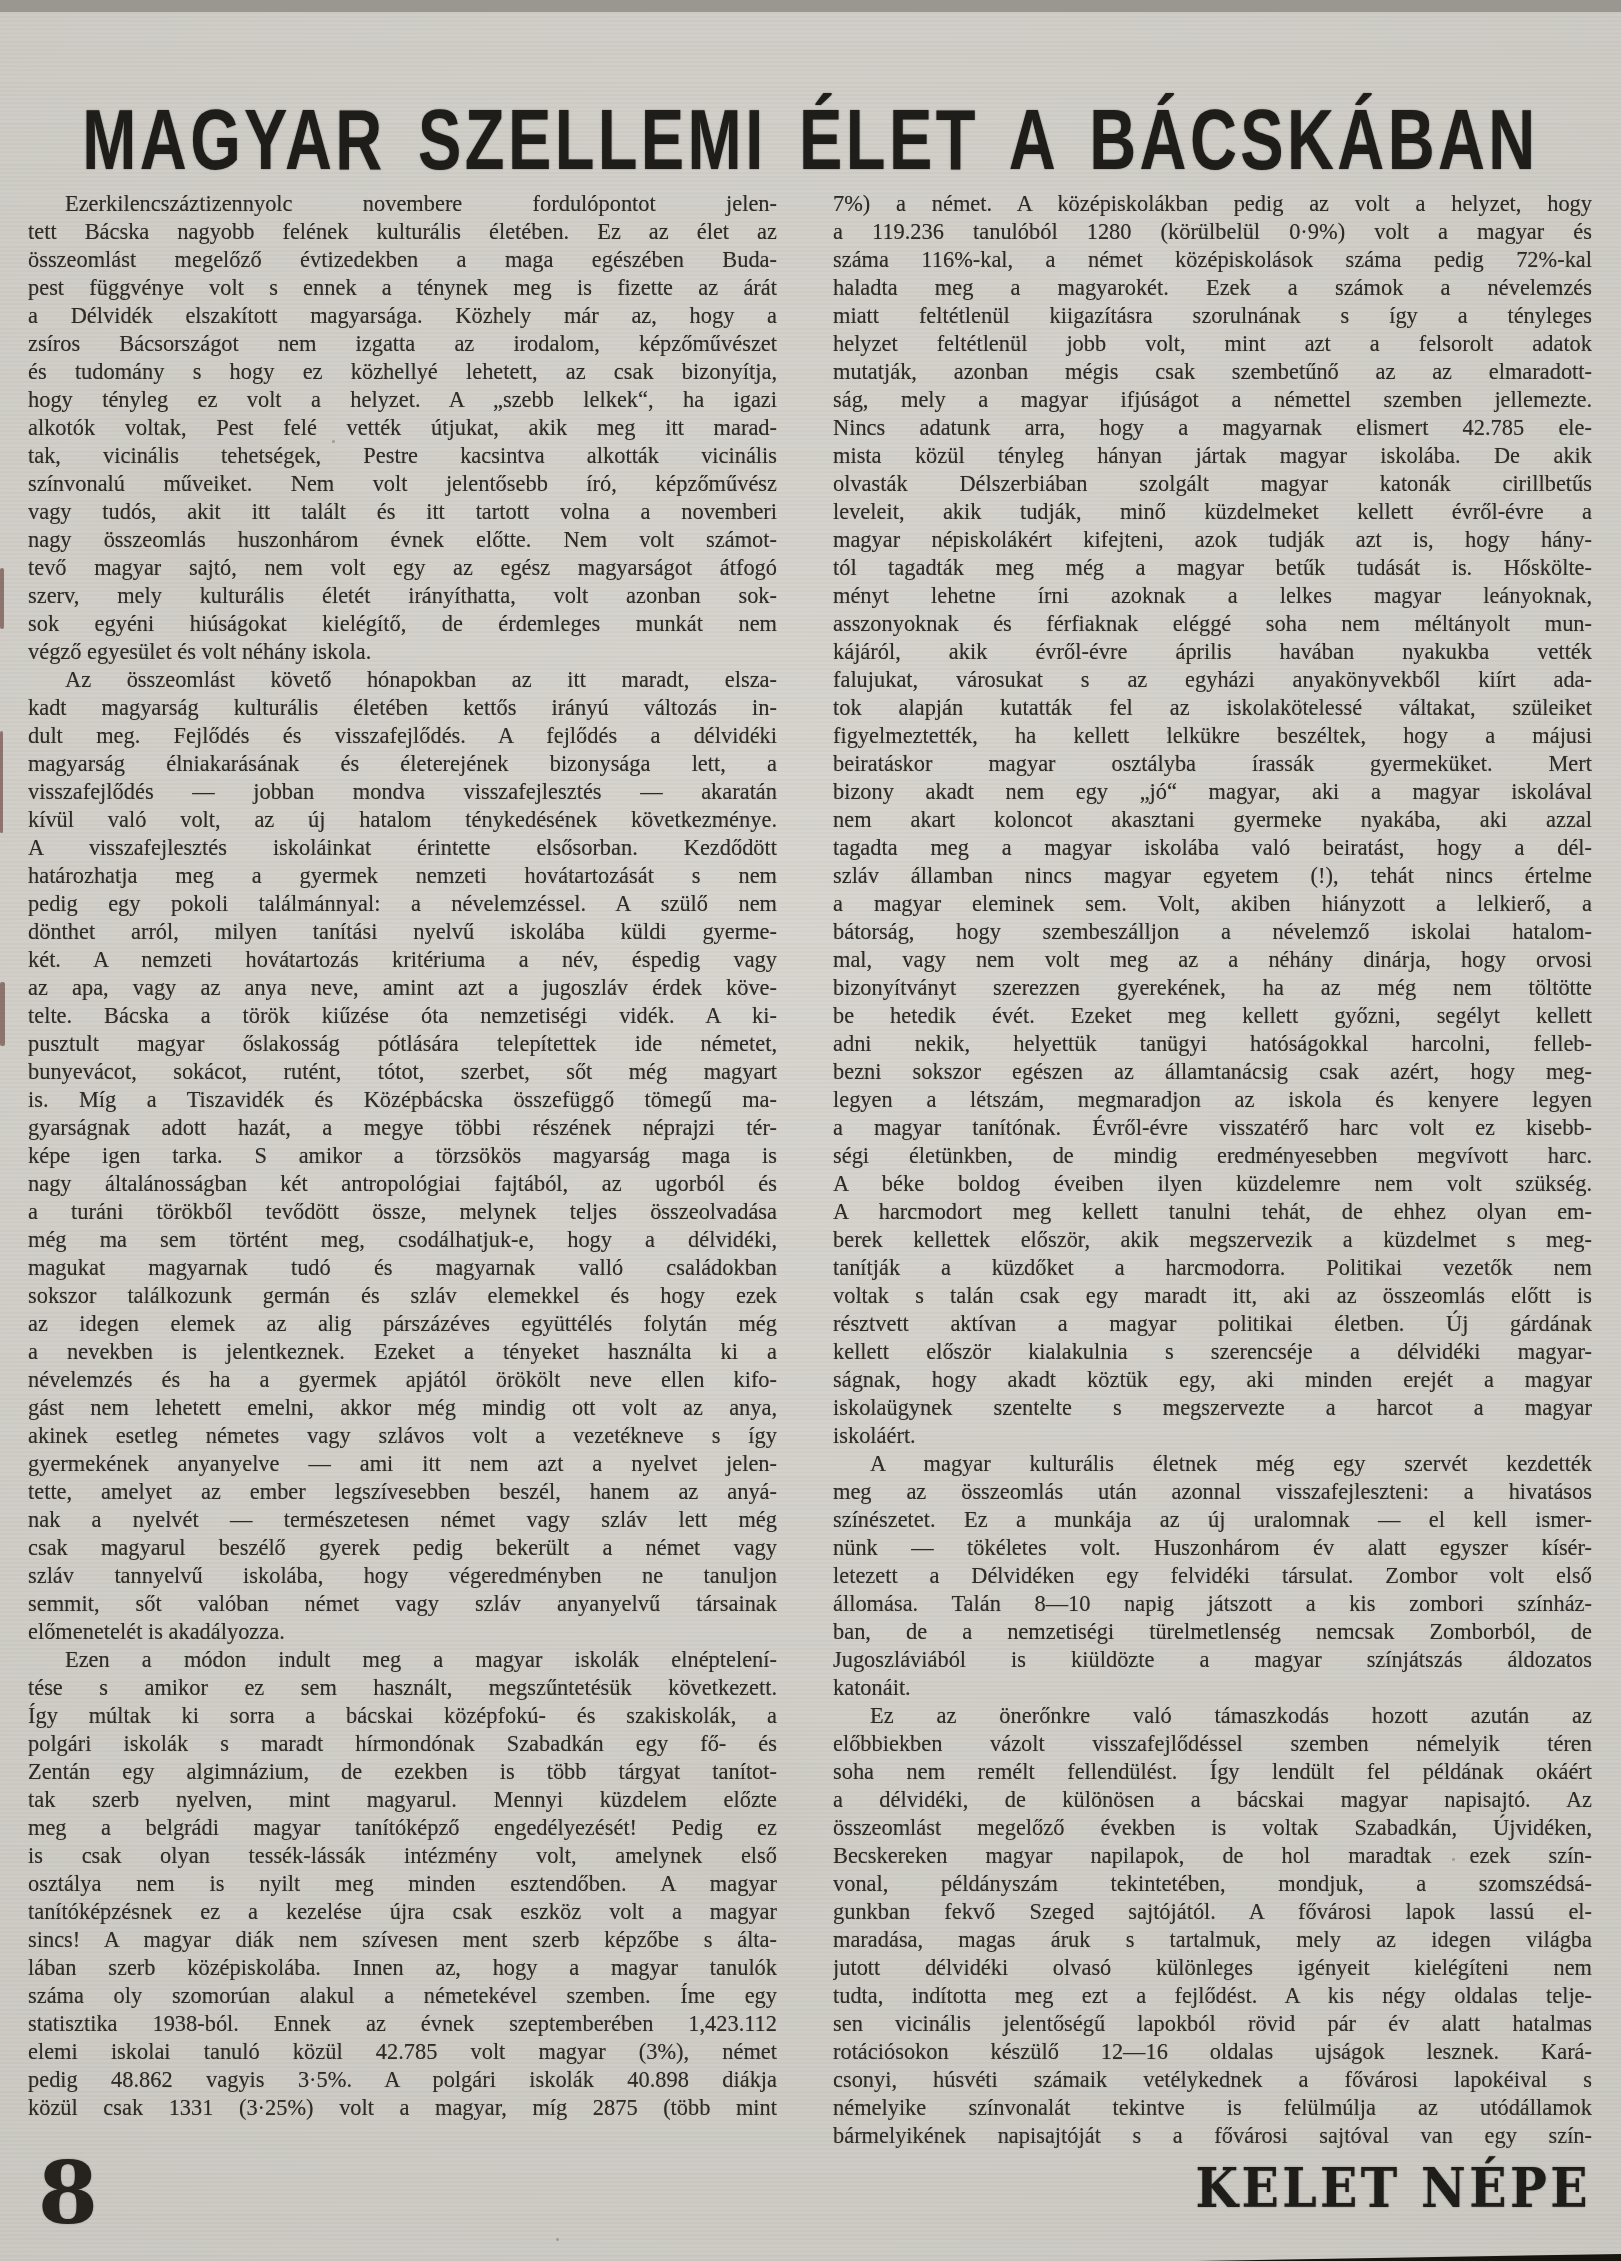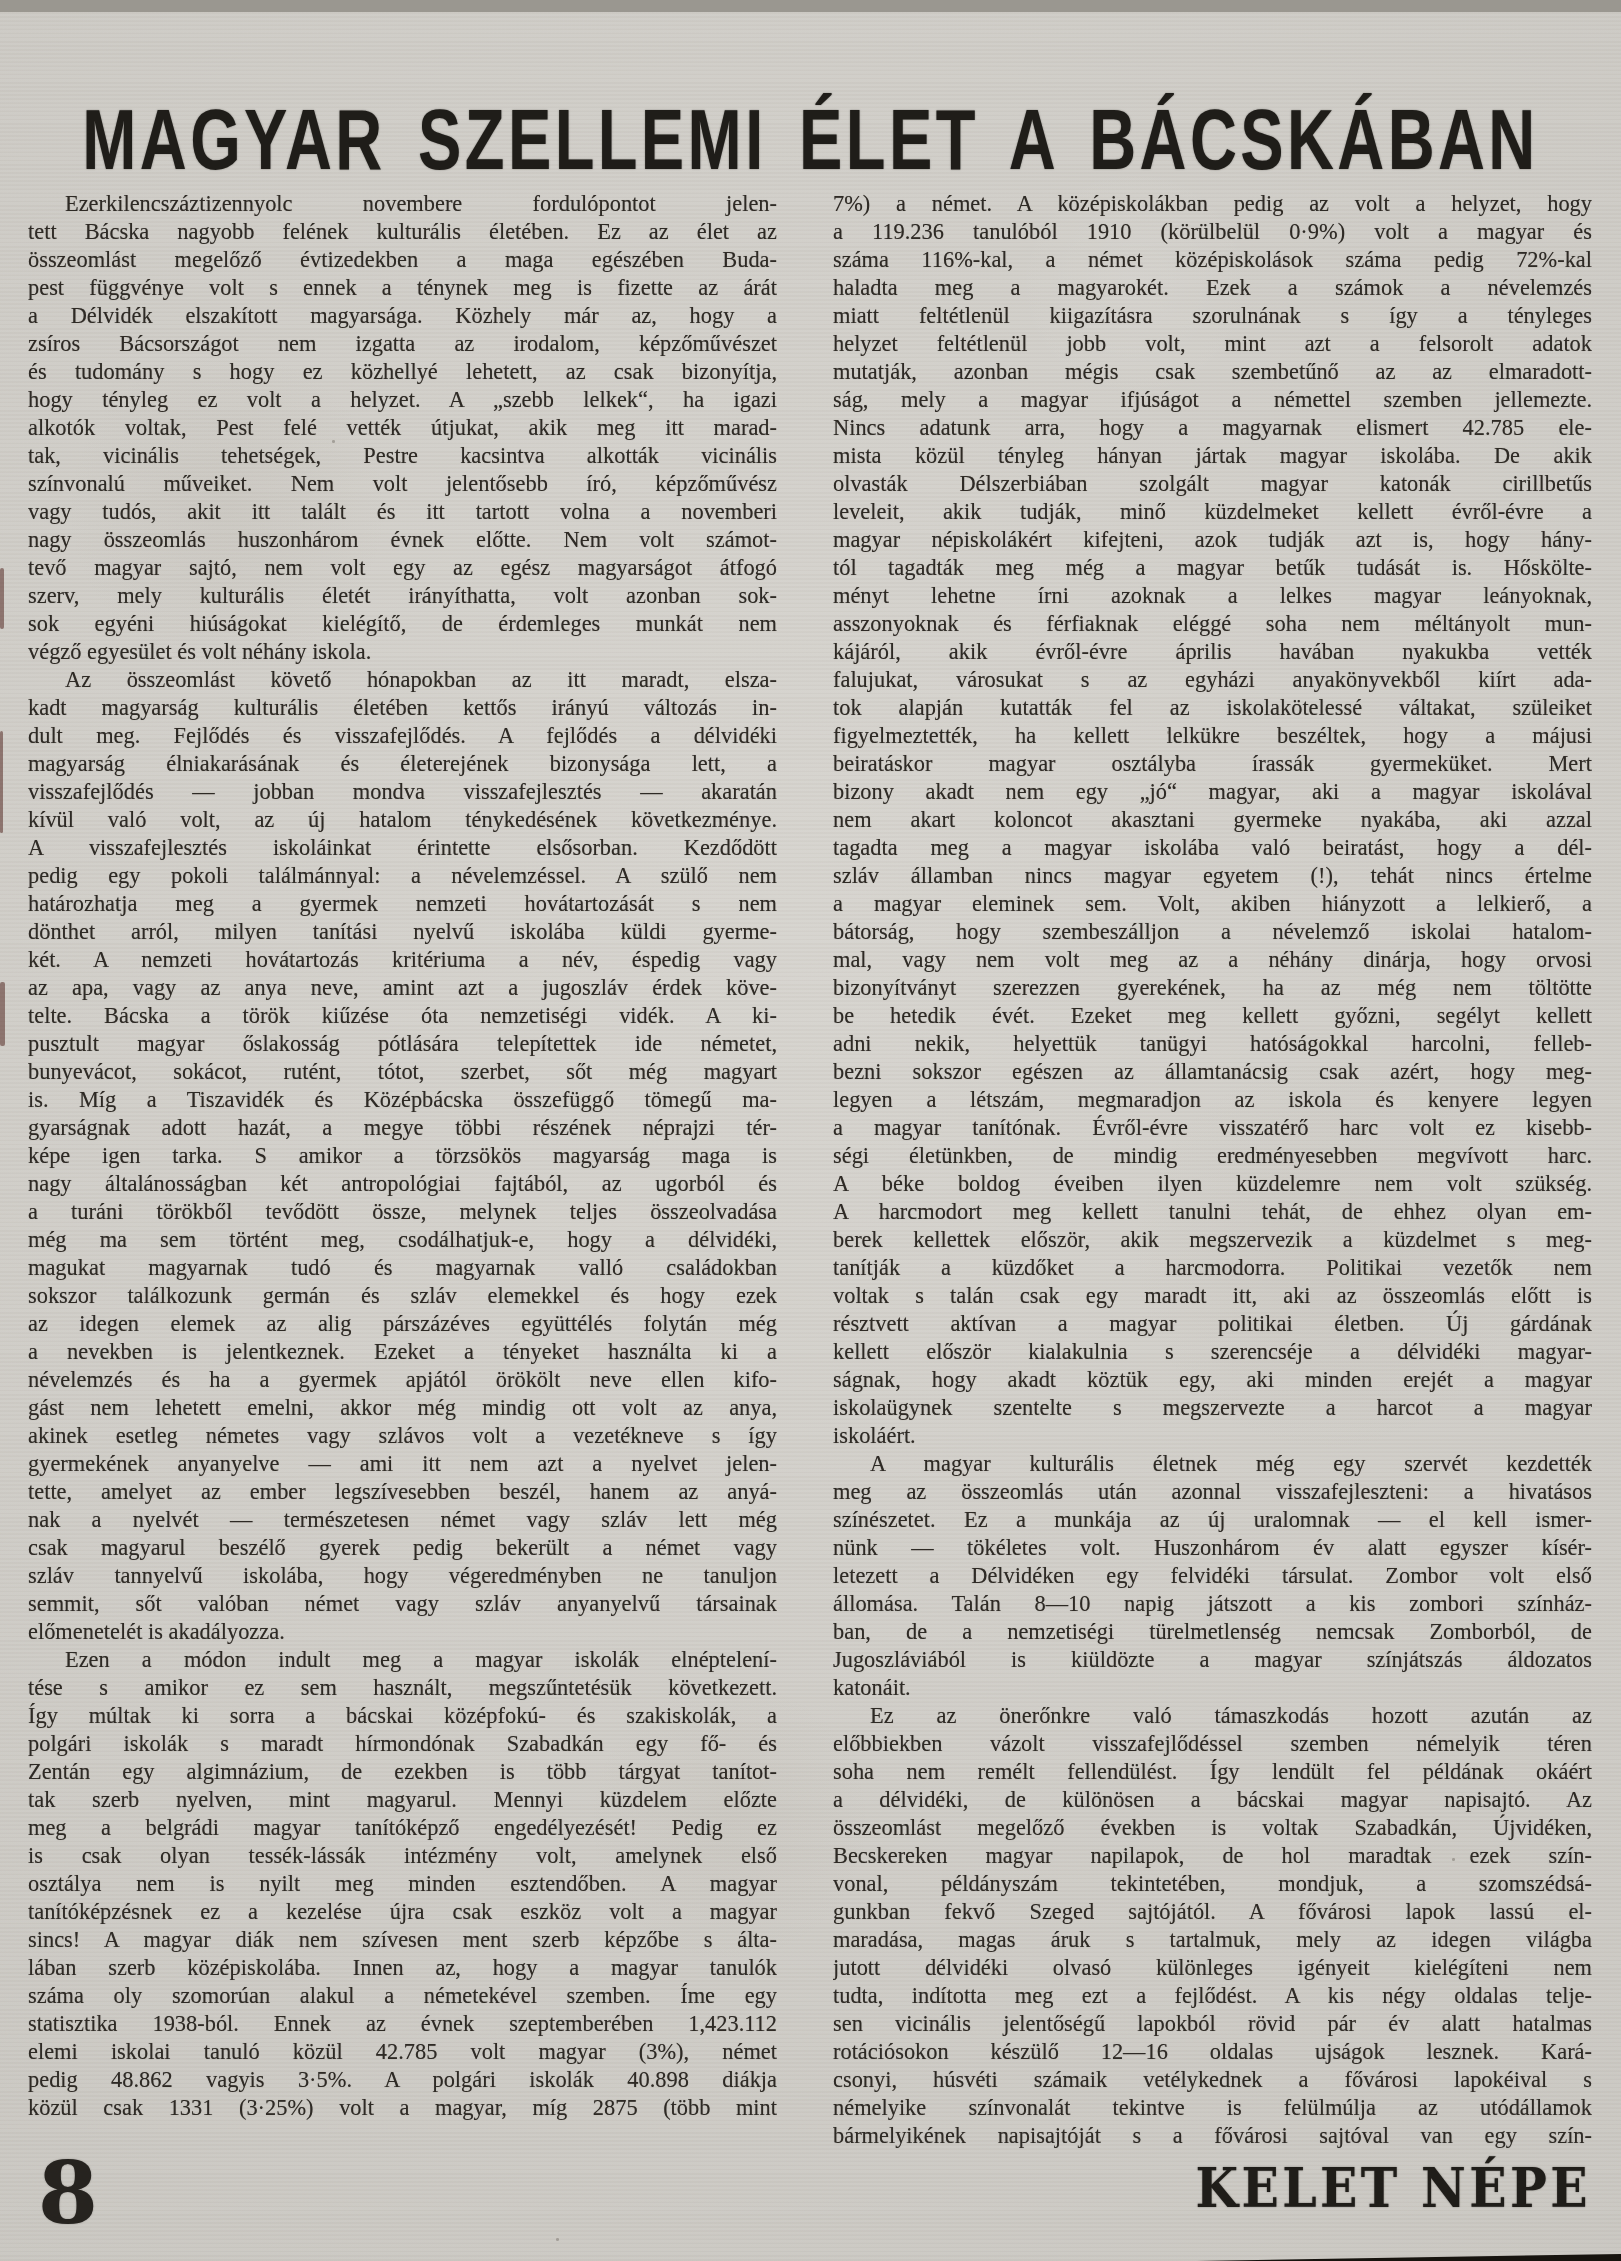--- a/index.html
+++ b/index.html
@@ -121,22 +121,22 @@
       <div class="line">szerv, mely kulturális életét irányíthatta, volt azonban sok-</div>
       <div class="line">sok egyéni hiúságokat kielégítő, de érdemleges munkát nem</div>
       <div class="line end">végző egyesület és volt néhány iskola.</div>
       <div class="line indent">Az összeomlást követő hónapokban az itt maradt, elsza-</div>
       <div class="line">kadt magyarság kulturális életében kettős irányú változás in-</div>
       <div class="line">dult meg. Fejlődés és visszafejlődés. A fejlődés a délvidéki</div>
       <div class="line">magyarság élniakarásának és életerejének bizonysága lett, a</div>
       <div class="line">visszafejlődés — jobban mondva visszafejlesztés — akaratán</div>
       <div class="line">kívül való volt, az új hatalom ténykedésének következménye.</div>
       <div class="line">A visszafejlesztés iskoláinkat érintette elsősorban. Kezdődött</div>
+      <div class="line">határozhatja meg a gyermek nemzeti hovátartozását s nem</div>
       <div class="line">pedig egy pokoli találmánnyal: a névelemzéssel. A szülő nem</div>
-      <div class="line">határozhatja meg a gyermek nemzeti hovátartozását s nem</div>
       <div class="line">dönthet arról, milyen tanítási nyelvű iskolába küldi gyerme-</div>
       <div class="line">két. A nemzeti hovátartozás kritériuma a név, éspedig vagy</div>
       <div class="line">az apa, vagy az anya neve, amint azt a jugoszláv érdek köve-</div>
       <div class="line">telte. Bácska a török kiűzése óta nemzetiségi vidék. A ki-</div>
       <div class="line">pusztult magyar őslakosság pótlására telepítettek ide németet,</div>
       <div class="line">bunyevácot, sokácot, rutént, tótot, szerbet, sőt még magyart</div>
       <div class="line">is. Míg a Tiszavidék és Középbácska összefüggő tömegű ma-</div>
       <div class="line">gyarságnak adott hazát, a megye többi részének néprajzi tér-</div>
       <div class="line">képe igen tarka. S amikor a törzsökös magyarság maga is</div>
       <div class="line">nagy általánosságban két antropológiai fajtából, az ugorból és</div>
@@ -169,21 +169,21 @@
       <div class="line">sincs! A magyar diák nem szívesen ment szerb képzőbe s álta-</div>
       <div class="line">lában szerb középiskolába. Innen az, hogy a magyar tanulók</div>
       <div class="line">száma oly szomorúan alakul a németekével szemben. Íme egy</div>
       <div class="line">statisztika 1938-ból. Ennek az évnek szeptemberében 1,423.112</div>
       <div class="line">elemi iskolai tanuló közül 42.785 volt magyar (3%), német</div>
       <div class="line">pedig 48.862 vagyis 3·5%. A polgári iskolák 40.898 diákja</div>
       <div class="line">közül csak 1331 (3·25%) volt a magyar, míg 2875 (több mint</div>
     </div>
   <div class="col col-right" id="right-col">
       <div class="line">7%) a német. A középiskolákban pedig az volt a helyzet, hogy</div>
-      <div class="line">a 119.236 tanulóból 1910 (körülbelül 0·9%) volt a magyar és</div>
+      <div class="line">a 119.236 tanulóból 1280 (körülbelül 0·9%) volt a magyar és</div>
       <div class="line">száma 116%-kal, a német középiskolások száma pedig 72%-kal</div>
       <div class="line">haladta meg a magyarokét. Ezek a számok a névelemzés</div>
       <div class="line">miatt feltétlenül kiigazításra szorulnának s így a tényleges</div>
       <div class="line">helyzet feltétlenül jobb volt, mint azt a felsorolt adatok</div>
       <div class="line">mutatják, azonban mégis csak szembetűnő az az elmaradott-</div>
       <div class="line">ság, mely a magyar ifjúságot a némettel szemben jellemezte.</div>
       <div class="line">Nincs adatunk arra, hogy a magyarnak elismert 42.785 ele-</div>
       <div class="line">mista közül tényleg hányan jártak magyar iskolába. De akik</div>
       <div class="line">olvasták Délszerbiában szolgált magyar katonák cirillbetűs</div>
       <div class="line">leveleit, akik tudják, minő küzdelmeket kellett évről-évre a</div>

